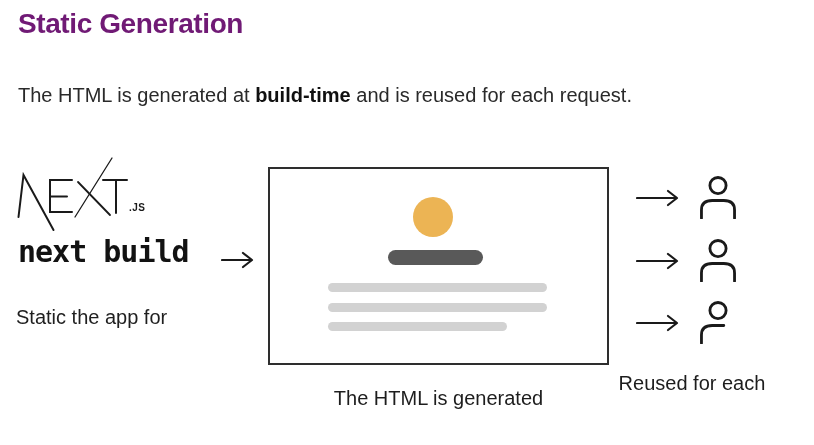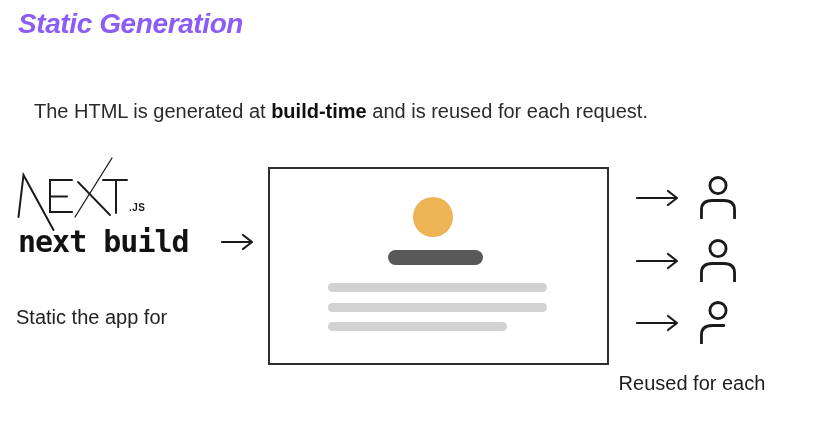--- a/index.html
+++ b/index.html
@@ -19,28 +19,27 @@
     background: #ffffff;
   }
   .title {
     position: absolute;
     left: 18px;
     top: 8px;
     margin: 0;
     font-size: 28px;
     font-weight: 700;
     letter-spacing: -0.4px;
-    color: #8b5cf6;
-    font-style: italic;
+    color: #701a75;
   }
   .subtitle {
     position: absolute;
     left: 18px;
     top: 84px;
-    margin: 16px;
+    margin: 0;
     font-size: 20px;
     font-weight: 400;
     color: #2a2a2a;
     white-space: nowrap;
   }
   .subtitle b { color: #101010; }
 
   
   .logo { position: absolute; left: 8px; top: 148px; }
   .logo .stroke {
@@ -51,23 +50,23 @@
   .logo text {
     fill: var(--ink, #1a1a1a);
     font-family: "Liberation Sans", sans-serif;
     font-weight: 700;
     font-size: 10px;
     letter-spacing: 0.5px;
   }
   .cmd {
     position: absolute;
     left: 18px;
-    top: 224px;
+    top: 234px;
     display: flex;
-    align-items: center;
+    align-items: flex-end;
     gap: 32px;
   }
   .cmd .cmd-text {
     font-family: "DejaVu Sans Mono", "Liberation Mono", monospace;
     font-weight: 700;
     font-size: 30px;
     letter-spacing: -1px;
     color: #121212;
     white-space: nowrap;
   }
@@ -193,20 +192,21 @@
     <div>Static the app for</div>
   </div>
 
   <div class="pagebox">
     <div class="avatar"></div>
     <div class="hbar"></div>
     <div class="tline l1"></div>
     <div class="tline l2"></div>
     <div class="tline l3"></div>
   </div>
+  <div class="caption-center">The HTML is generated</div>
 
   <div class="req-row r1">
     <svg class="arrow-svg" width="44" height="18" viewBox="0 0 44 18">
       <line x1="1" y1="9" x2="40" y2="9"></line>
         <polyline points="32,2 41,9 32,16"></polyline>
     </svg>
     <svg class="user-svg" width="40" height="43" viewBox="0 0 24 26">
       <circle cx="12" cy="5.8" r="4.9"></circle>
       <path d="M2 25.5 V20.5 Q2 14.8 8.5 14.8 H15.5 Q22 14.8 22 20.5 V25.5"></path>
     </svg>

